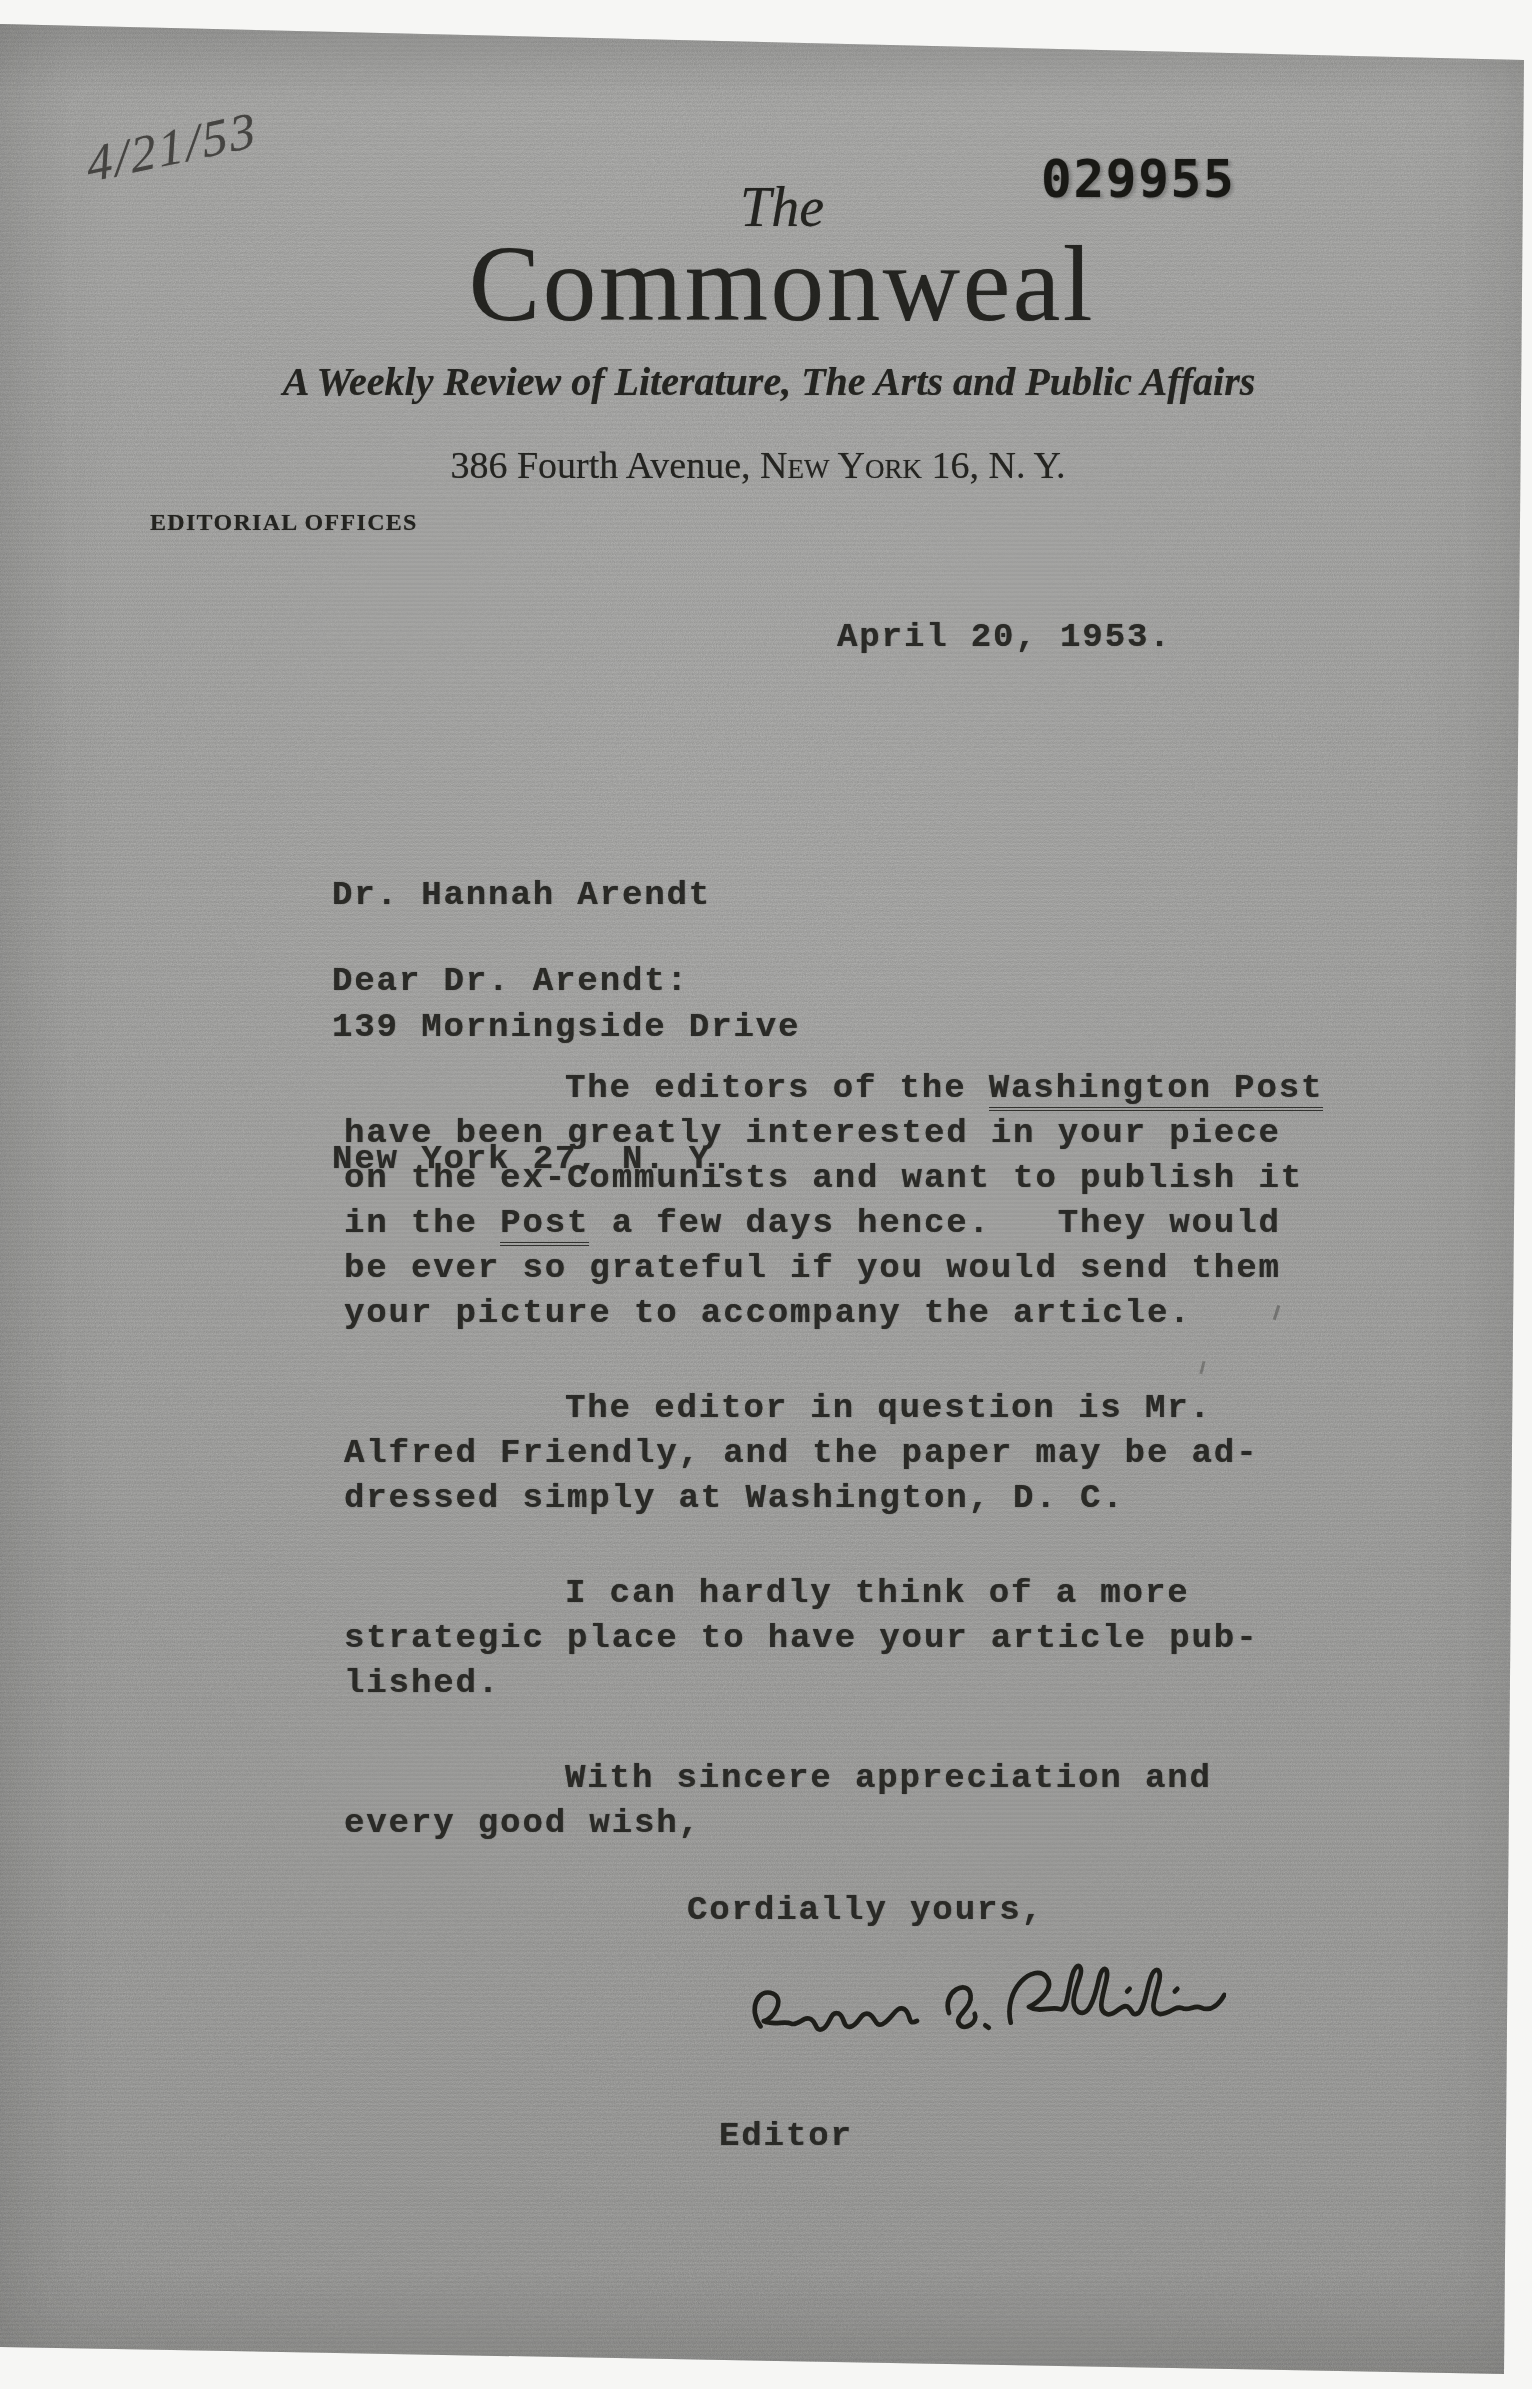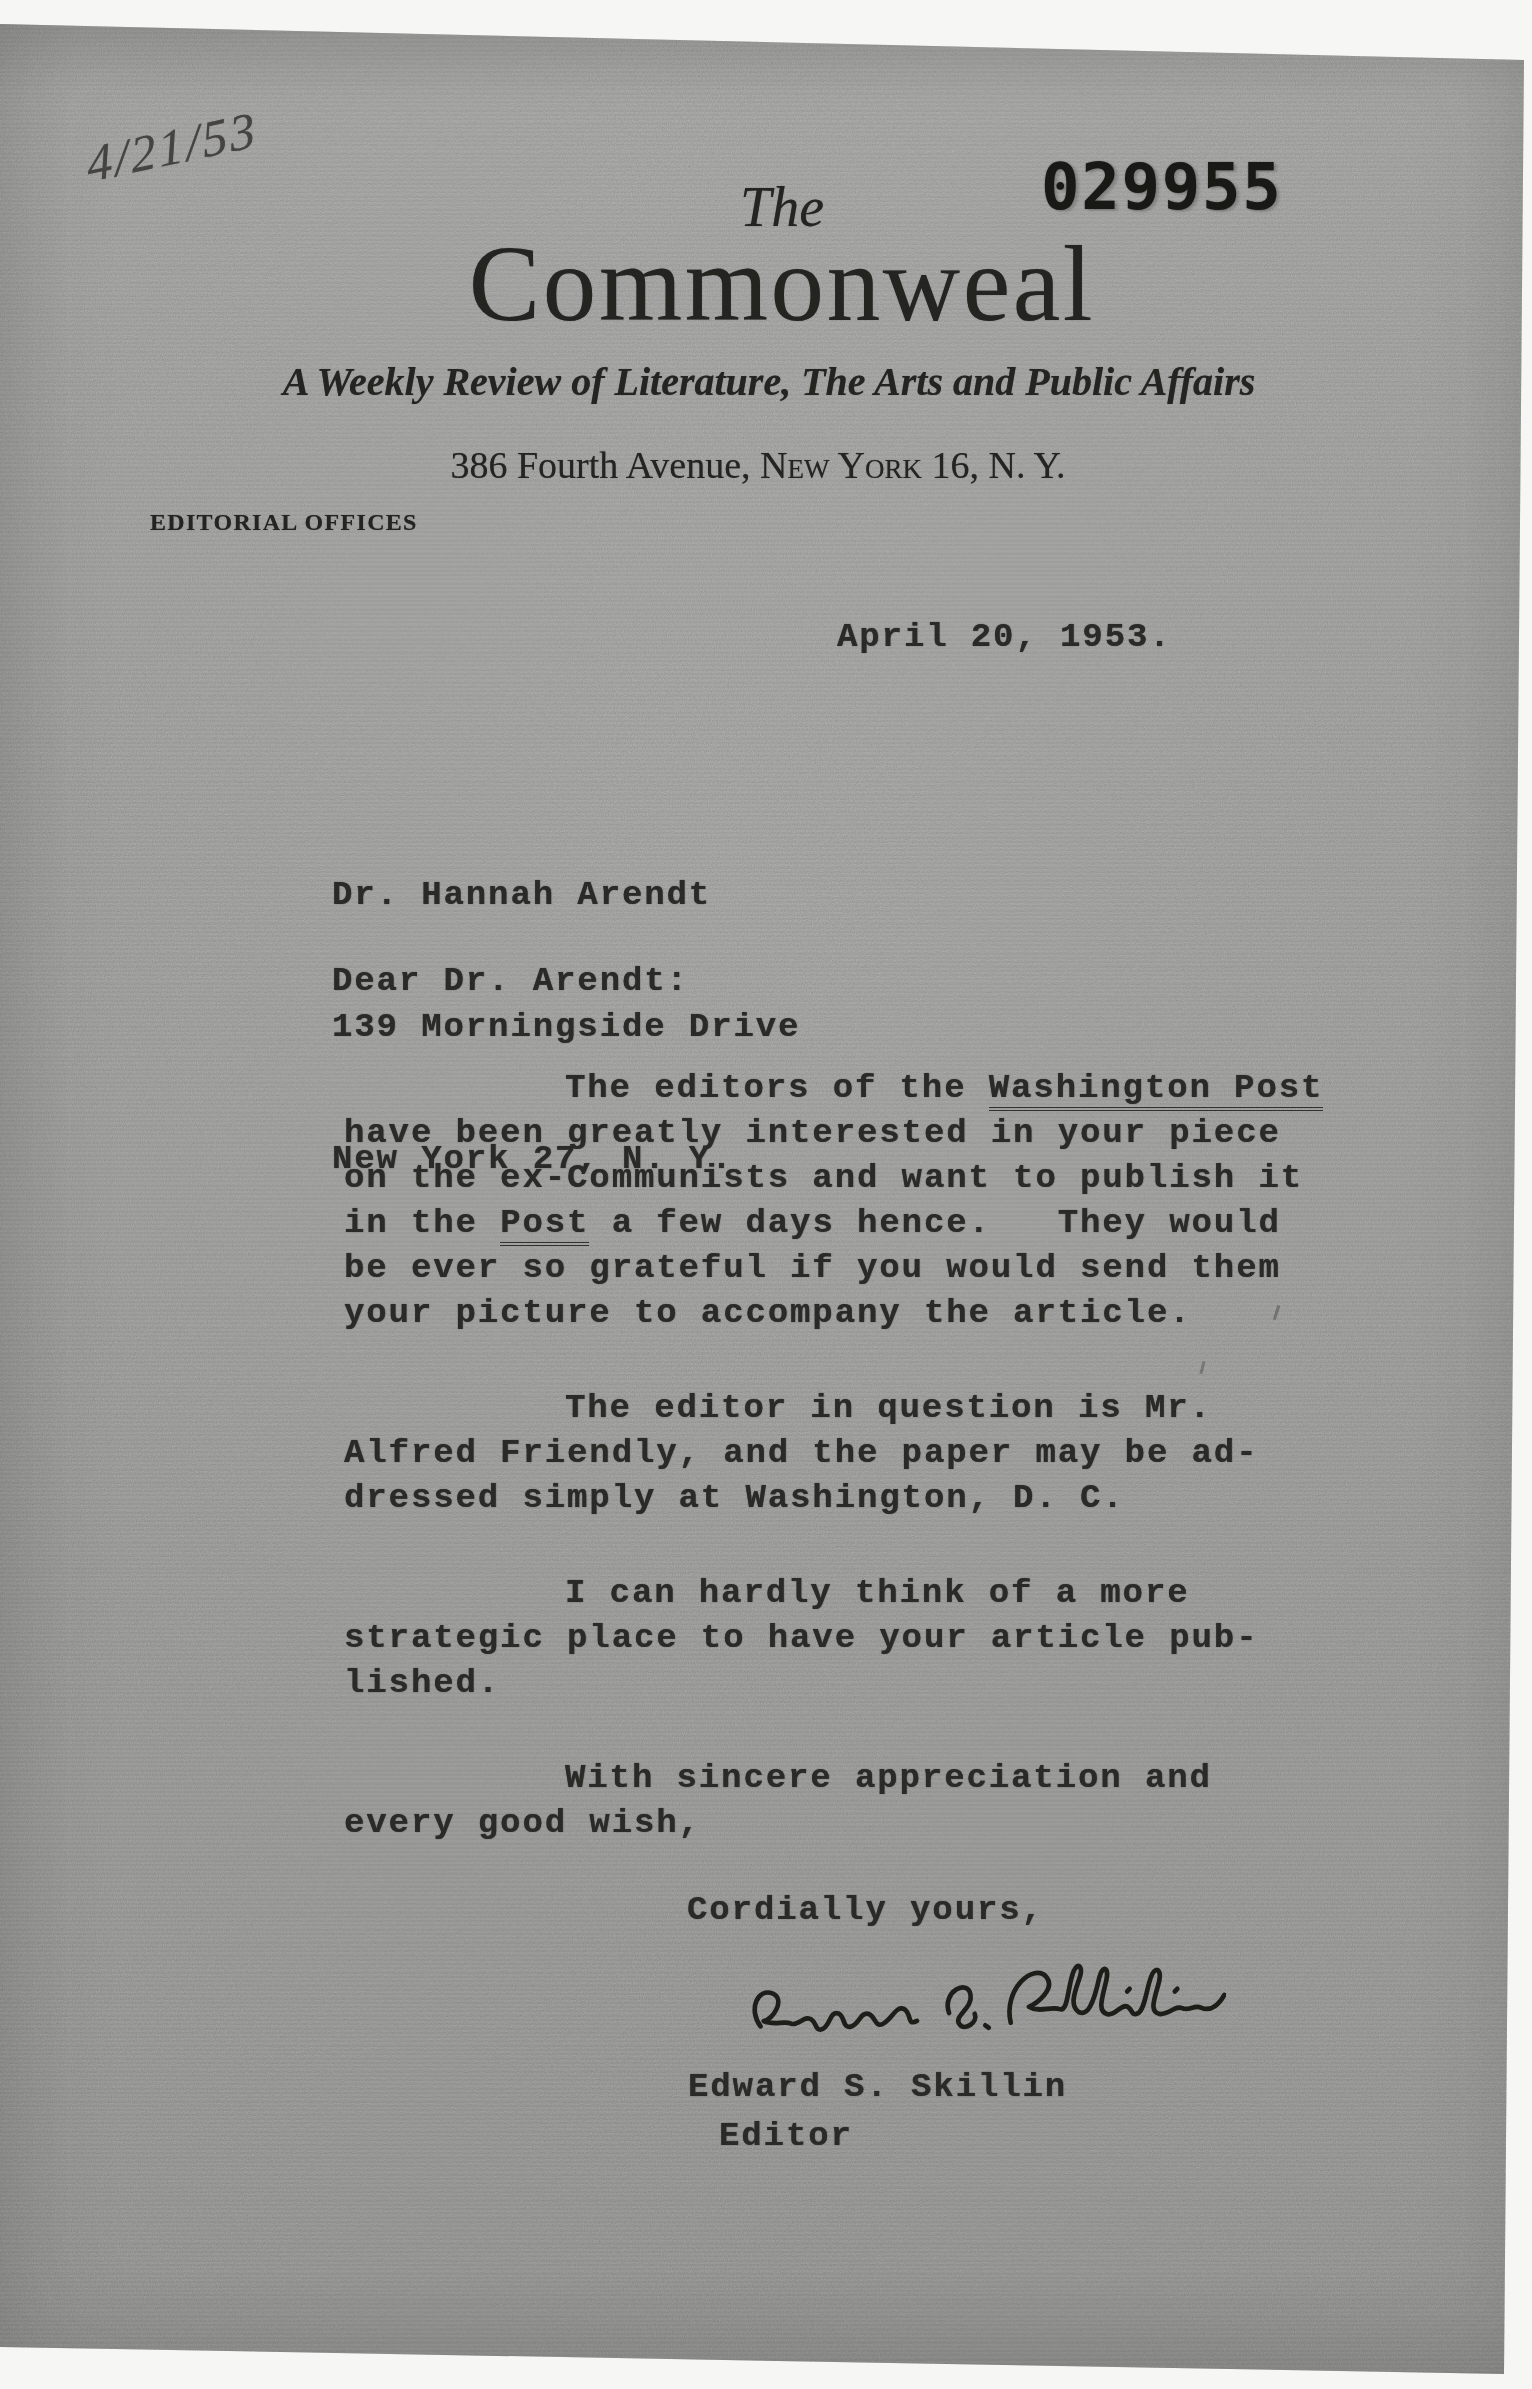--- a/index.html
+++ b/index.html
@@ -37,21 +37,21 @@
   .lh-the{top:175px;left:782px;transform:translateX(-50%);font-style:italic;font-size:56px;text-align:center;}
   .lh-name{top:228px;left:782px;transform:translateX(-50%);font-size:107px;letter-spacing:2.6px;line-height:1.05;}
   .lh-tagline{top:358px;left:769px;transform:translateX(-50%);font-style:italic;font-weight:700;
     font-size:40px;white-space:nowrap;}
   .lh-address{top:443px;left:758px;transform:translateX(-50%);font-size:38px;white-space:nowrap;}
   .lh-address .sc{font-variant:small-caps;}
   .lh-address span{white-space:pre;}
   .offices{top:509px;left:150px;font-size:24px;font-weight:700;letter-spacing:1.3px;}
   
   .stamp{position:absolute;top:150px;left:1041px;font-family:"DejaVu Sans Mono","Liberation Mono",monospace;
-    font-weight:700;font-size:64px;letter-spacing:1.7px;color:#1d1d19;
+    font-weight:700;font-size:51px;letter-spacing:1.7px;color:#1d1d19;
     text-shadow:0 0 1.7px rgba(0,0,0,.38),3.4px 1.7px 2.6px rgba(0,0,0,.16);}
   .handwritten{position:absolute;top:118px;left:85px;font-style:italic;font-size:51px;
     color:#504f4c;letter-spacing:2.6px;transform:rotate(-12deg) skewX(-6deg);
     text-shadow:0 0 0.9px rgba(80,79,76,.5);}
   
   .signature{position:absolute;top:1930px;left:729px;transform:rotate(-2deg);}
   .stray{position:absolute;background:transparent;}
   .stray-1{top:1305px;left:1275px;width:2.6px;height:15.3px;background:rgba(74,74,70,.45);transform:rotate(18deg);}
   .stray-2{top:1361px;left:1201px;width:2.6px;height:12.8px;background:rgba(74,74,70,.4);transform:rotate(14deg);}
 </style>
@@ -97,21 +97,20 @@
                  C398,100 398,70 406,52 C412,40 418,48 412,62 C406,78 400,92 410,100
                  C420,106 428,92 436,60 C440,46 448,48 444,64 C438,86 432,100 444,104
                  C454,106 460,92 468,96 C474,100 472,108 480,104 C490,98 492,64 500,56
                  C506,50 510,58 504,74 C498,92 494,104 506,106 C518,106 524,96 532,100
                  C540,104 546,96 554,100 C566,106 576,96 582,86"></path>
         <path d="M468,78 l3,-3"></path>
         <path d="M524,80 l3,-3"></path>
       </g>
     </svg>
 
-    <div class="typed signed-name">Edward S. Skillin</div>
     <div class="typed signed-title">Editor</div>
 
     <div class="stray stray-1"></div>
     <div class="stray stray-2"></div>
 
     <div class="vignette"></div>
 
     <svg class="grain" width="1533" height="2389" aria-hidden="true" viewBox="0 0 1800 2806">
       <filter id="g">
         <feTurbulence type="fractalNoise" baseFrequency="0.85" numOctaves="2" stitchTiles="stitch"></feTurbulence>

